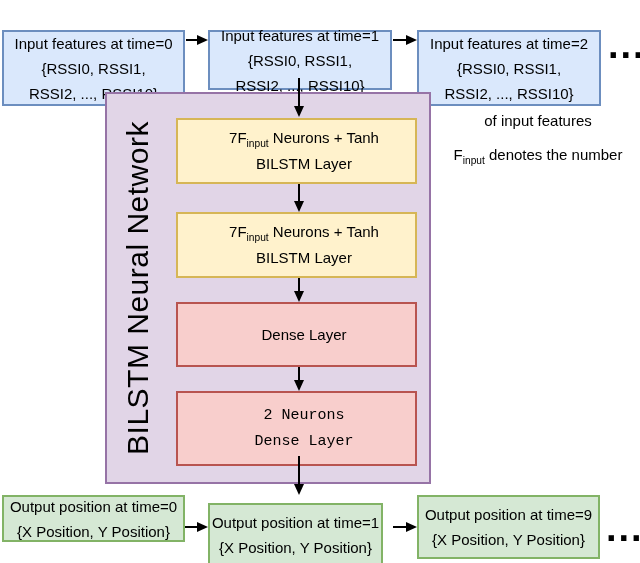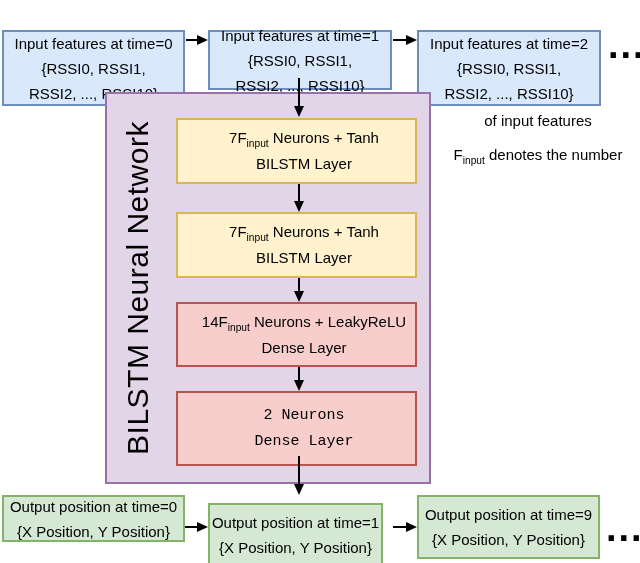--- a/index.html
+++ b/index.html
@@ -95,21 +95,20 @@
 
   <div class="layer yellow" style="top:118px; height:66px;">
     <div><span>7F</span><sub>input</sub><span> Neurons + Tanh</span></div>
     <div>BILSTM Layer</div>
   </div>
   <div class="layer yellow" style="top:212px; height:66px;">
     <div><span>7F</span><sub>input</sub><span> Neurons + Tanh</span></div>
     <div>BILSTM Layer</div>
   </div>
   <div class="layer red" style="top:302px; height:65px;">
-    <div><span>14F</span><sub>input</sub><span> Neurons + LeakyReLU</span></div>
     <div>Dense Layer</div>
   </div>
   <div class="layer red" style="top:391px; height:75px;font-family:Liberation Mono, monospace;">
     <div><span>2 Neurons</span><sub></sub><span></span></div>
     <div>Dense Layer</div>
   </div>
 
   <div class="annotation">
     <div>of input features</div>
     <div><span>F</span><sub>input</sub><span> denotes the number</span></div>

